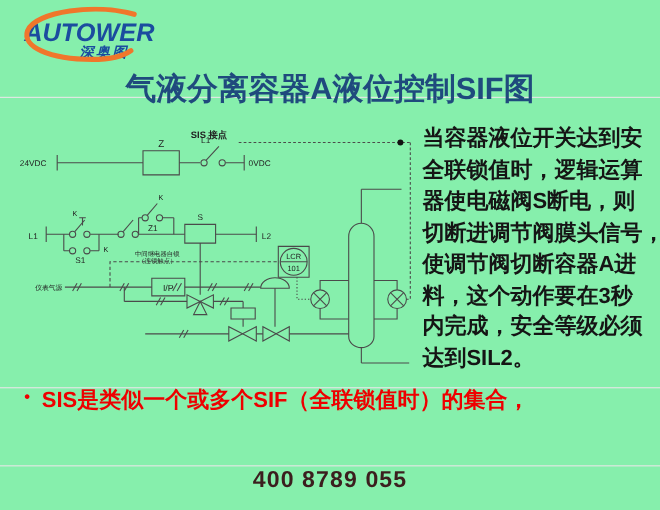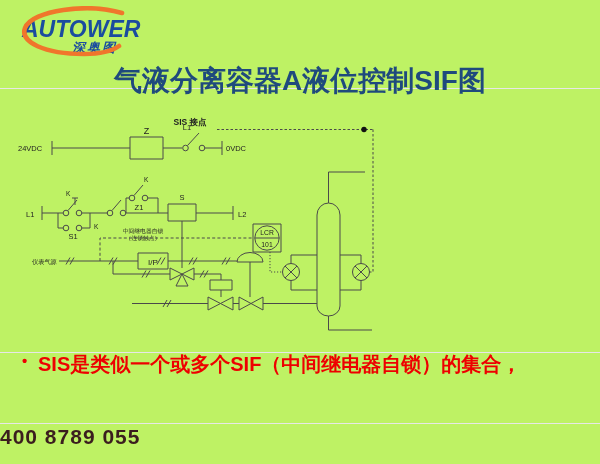--- a/index.html
+++ b/index.html
@@ -1,16 +1,16 @@
 <!DOCTYPE html>
 <html><head>
 <meta charset="utf-8">
 <style>
   html,body{margin:0;padding:0;background:#fff;}
-  .slide{position:relative;width:600px;height:464px;background:#bef264;overflow:hidden;
+  .slide{position:relative;width:600px;height:464px;background:#86efac;overflow:hidden;
          font-family:"Liberation Sans",sans-serif;}
   .rule{position:absolute;left:0;width:600px;height:1px;background:#e7e7e7;}
   
   .logo{position:absolute;left:16px;top:6px;width:140px;height:56px;}
   .logo-swoosh{position:absolute;left:0;top:0;pointer-events:none;}
   .logo-brand{position:absolute;left:6px;top:10px;font-size:23px;font-weight:800;font-style:italic;
               color:#1b4c9f;letter-spacing:0px;white-space:nowrap;}
   .logo-sub{position:absolute;left:56px;top:33px;font-size:13px;font-weight:bold;color:#1b4c9f;
             letter-spacing:2px;white-space:nowrap;font-style:italic;}
   
@@ -21,21 +21,21 @@
   .diagram *{vector-effect:non-scaling-stroke;}
   .diagram text{fill:#222;stroke:none;font-family:"Liberation Sans",sans-serif;}
   
   .desc{position:absolute;left:384px;top:112px;width:214px;color:#151515;font-weight:600;}
   .desc-line{font-size:20px;line-height:28.5px;white-space:nowrap;}
   
   .note{position:absolute;left:16px;top:344px;width:575px;color:#ee0000;font-weight:bold;}
   .note-bullet{position:absolute;left:6px;top:9px;font-size:15px;line-height:15px;}
   .note-line{margin-left:22px;font-size:20px;line-height:40px;white-space:nowrap;}
   
-  .phone{position:absolute;left:0;top:425px;width:600px;text-align:left;font-size:21px;
+  .phone{position:absolute;left:0;top:425px;width:600px;text-align:center;font-size:21px;
          font-weight:600;color:#3b1e1e;letter-spacing:1px;}
 </style>
 </head>
 <body>
 
 <div class="slide">
 
   <div class="rule" style="top:88px"></div>
   <div class="rule" style="top:352px"></div>
   <div class="rule" style="top:423px"></div>
@@ -195,21 +195,31 @@
         <line x1="273" y1="168" x2="285" y2="156"></line>
       <polyline points="279,170.5 279,180 305,180"></polyline>
       <polyline points="328,145 349,145 349,153.5"></polyline>
       <circle cx="349" cy="162" r="8.5"></circle>
       <line x1="343" y1="156" x2="355" y2="168"></line>
         <line x1="343" y1="168" x2="355" y2="156"></line>
       <polyline points="349,170.5 349,180 328,180"></polyline>
     </g>
   </svg>
 
+  <div class="desc">
+    <div class="desc-line">当容器液位开关达到安</div>
+    <div class="desc-line">全联锁值时，逻辑运算</div>
+    <div class="desc-line">器使电磁阀S断电，则</div>
+    <div class="desc-line">切断进调节阀膜头信号，</div>
+    <div class="desc-line">使调节阀切断容器A进</div>
+    <div class="desc-line">料，这个动作要在3秒</div>
+    <div class="desc-line">内完成，安全等级必须</div>
+    <div class="desc-line">达到SIL2。</div>
+  </div>
 
   <div class="note">
     <span class="note-bullet">•</span>
-    <div class="note-line">SIS是类似一个或多个SIF（中间继电器自锁）的集合，</div>
+    <div class="note-line">SIS是类似一个或多个SIF（全联锁值时）的集合，</div>
   </div>
 
   <div class="phone">400 8789 055</div>
 
 </div>
 
 </body></html>

